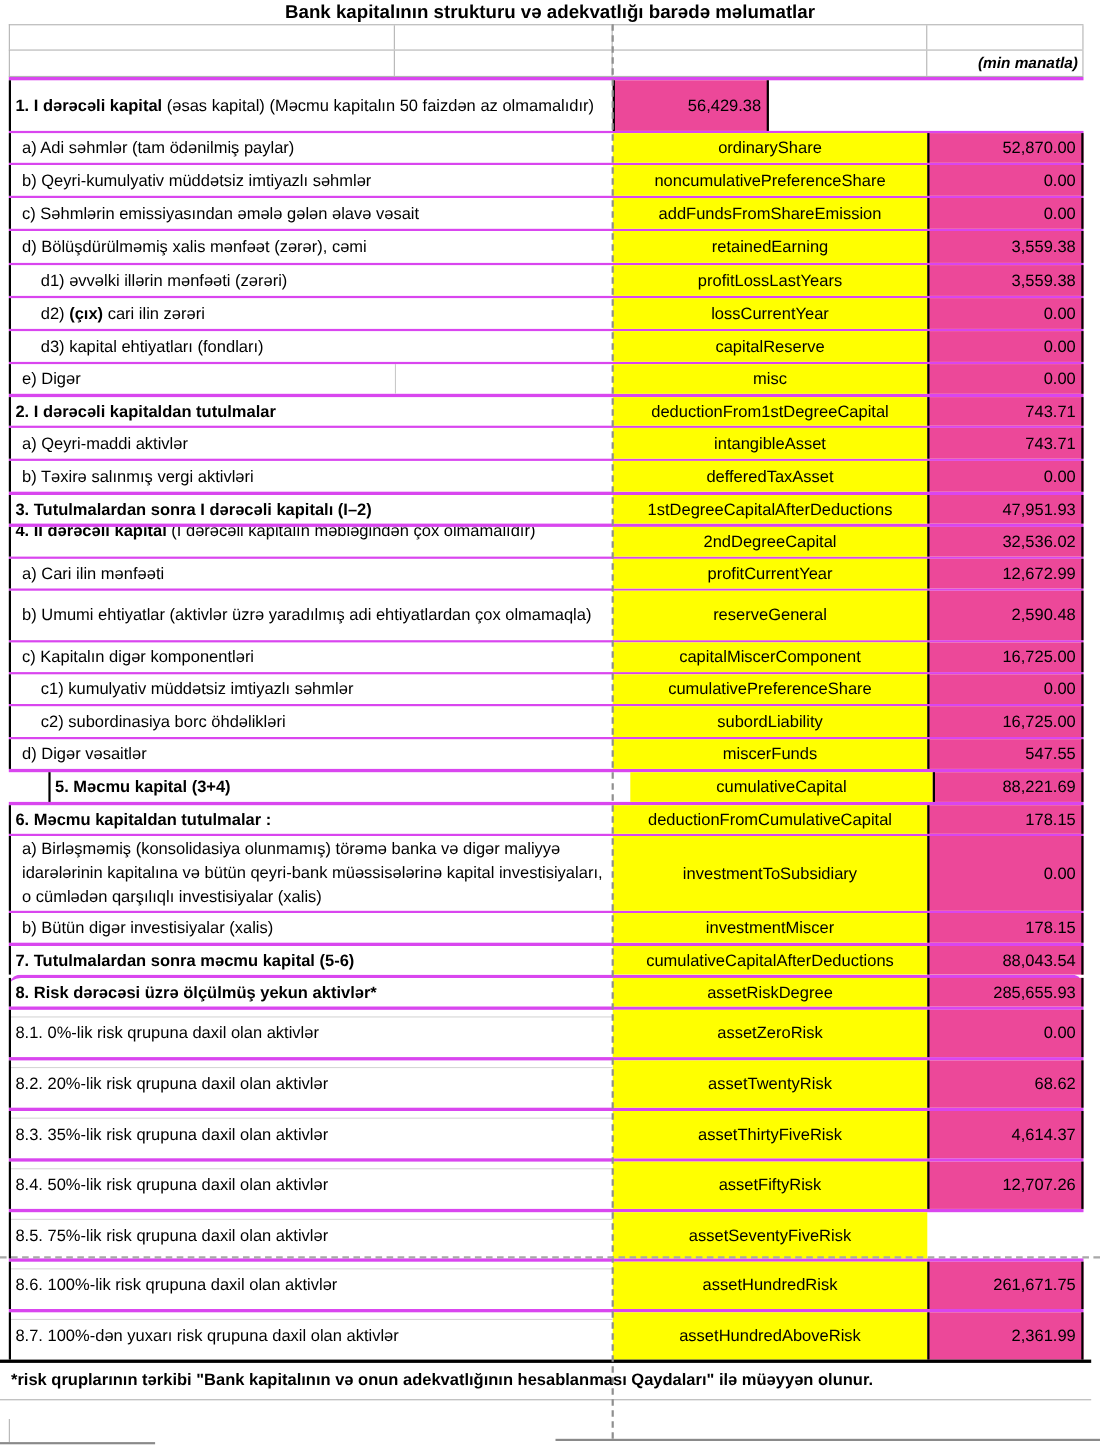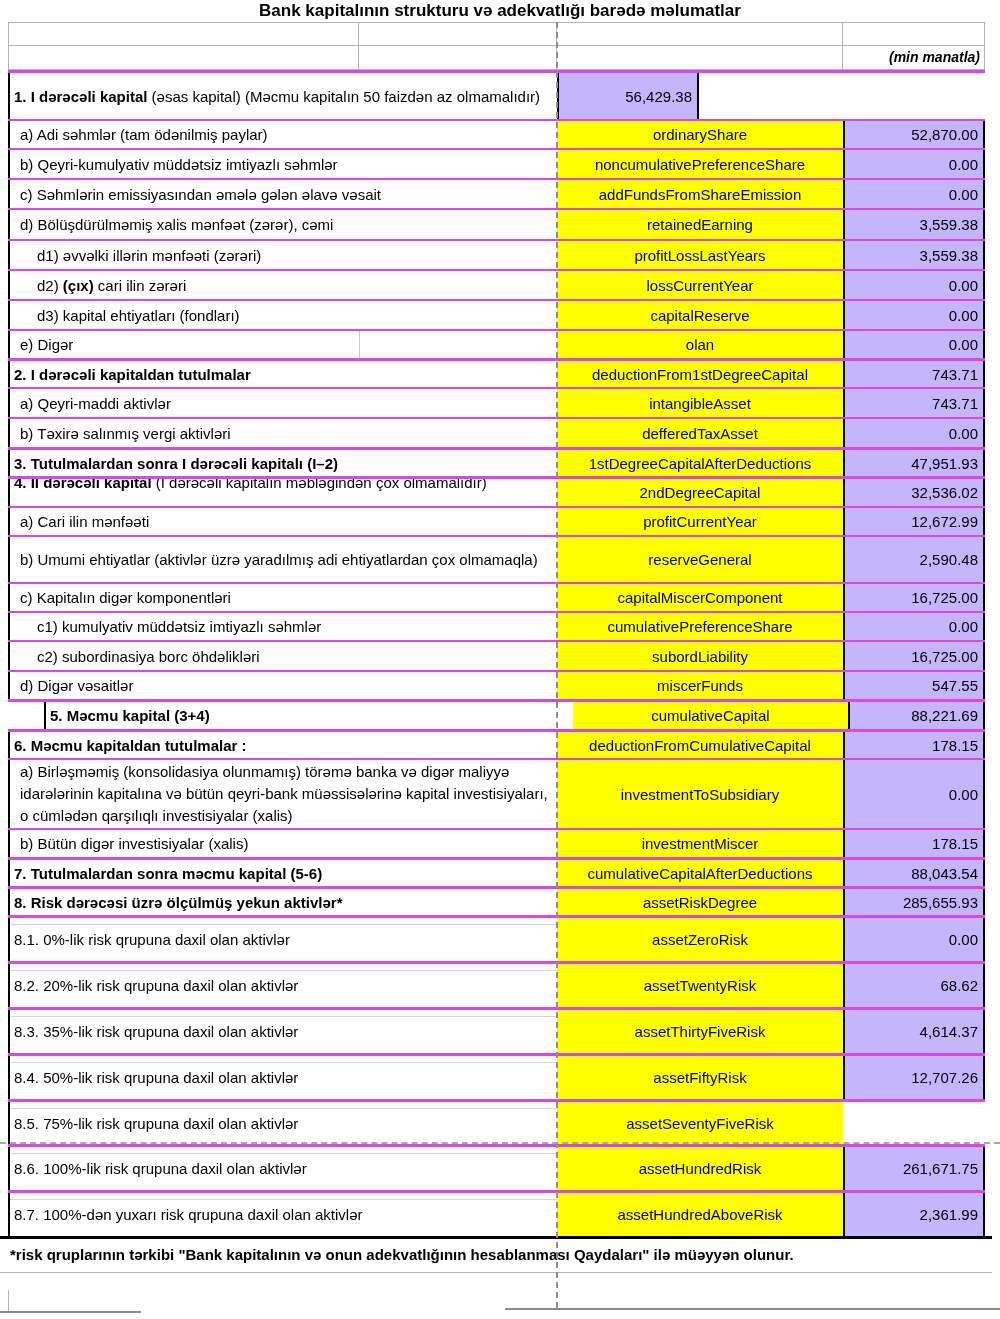--- a/index.html
+++ b/index.html
@@ -32,21 +32,21 @@
   .row.sec .lbl{padding-left:4px;}
   .row.ind .lbl{padding-left:27px;}
   .row.risk .lbl{padding-left:4px;}
   .row.risk .lbl::before{content:'';position:absolute;left:0;right:0;top:6px;height:1px;background:#d6d6d6;}
   .row.split .lbl::after{content:'';position:absolute;left:349px;top:0;bottom:0;width:1px;background:#c9c9c9;}
   .row.clip .lbl{align-items:flex-start;}
   .row.clip .lbl .txt{margin-top:-5px;line-height:18px;}
   .tall3 .lbl{line-height:22px;}
   .code{width:286px;background:#ffff00;display:flex;align-items:center;justify-content:center;
         font-size:15px;text-align:center;}
-  .val{width:142px;background:#c4b5fd;border-left:2px solid #000;border-right:2px solid #000;
+  .val{width:142px;background:#ec4899;border-left:2px solid #000;border-right:2px solid #000;
        display:flex;align-items:center;justify-content:flex-end;padding-right:5px;font-size:15px;}
 
   
   .footnote{position:absolute;top:1236px;left:0;width:992px;box-sizing:border-box;
             border-top:3px solid #000;border-bottom:1px solid #b3b3b3;
             padding:4px 0 6px 10px;font-size:15px;font-weight:bold;line-height:23px;}
   .footnote .fnw{width:900px;}
 
   
   .vdash{position:absolute;left:556px;top:22px;height:1286px;width:0;
@@ -163,21 +163,21 @@
     </div>
     <div class="cell val">
       <span class="valtxt">0.00</span>
     </div>
   </div>
       <div class="row split" style="height: 29px;">
     <div class="cell lbl">
       <span class="txt"><span class="pre"></span><span class="b"></span><span class="r">e) Digər</span></span>
     </div>
     <div class="cell code">
-      <span class="codetxt">olan</span>
+      <span class="codetxt">misc</span>
     </div>
     <div class="cell val">
       <span class="valtxt">0.00</span>
     </div>
   </div>
       <div class="row sec thick" style="height: 29px;">
     <div class="cell lbl">
       <span class="txt"><span class="pre"></span><span class="b">2. I dərəcəli kapitaldan  tutulmalar</span><span class="r"></span></span>
     </div>
     <div class="cell code">
@@ -345,21 +345,21 @@
     <div class="cell lbl">
       <span class="txt"><span class="pre"></span><span class="b">7. Tutulmalardan  sonra məcmu kapital (5-6)</span><span class="r"></span></span>
     </div>
     <div class="cell code">
       <span class="codetxt">cumulativeCapitalAfterDeductions</span>
     </div>
     <div class="cell val">
       <span class="valtxt">88,043.54</span>
     </div>
   </div>
-      <div class="row sec thick" style="height: 29px;">
+      <div class="row sec thick" style="height: 29px; border-radius: 11px;">
     <div class="cell lbl">
       <span class="txt"><span class="pre"></span><span class="b">8. Risk dərəcəsi üzrə ölçülmüş  yekun aktivlər*</span><span class="r"></span></span>
     </div>
     <div class="cell code">
       <span class="codetxt">assetRiskDegree</span>
     </div>
     <div class="cell val">
       <span class="valtxt">285,655.93</span>
     </div>
   </div>

